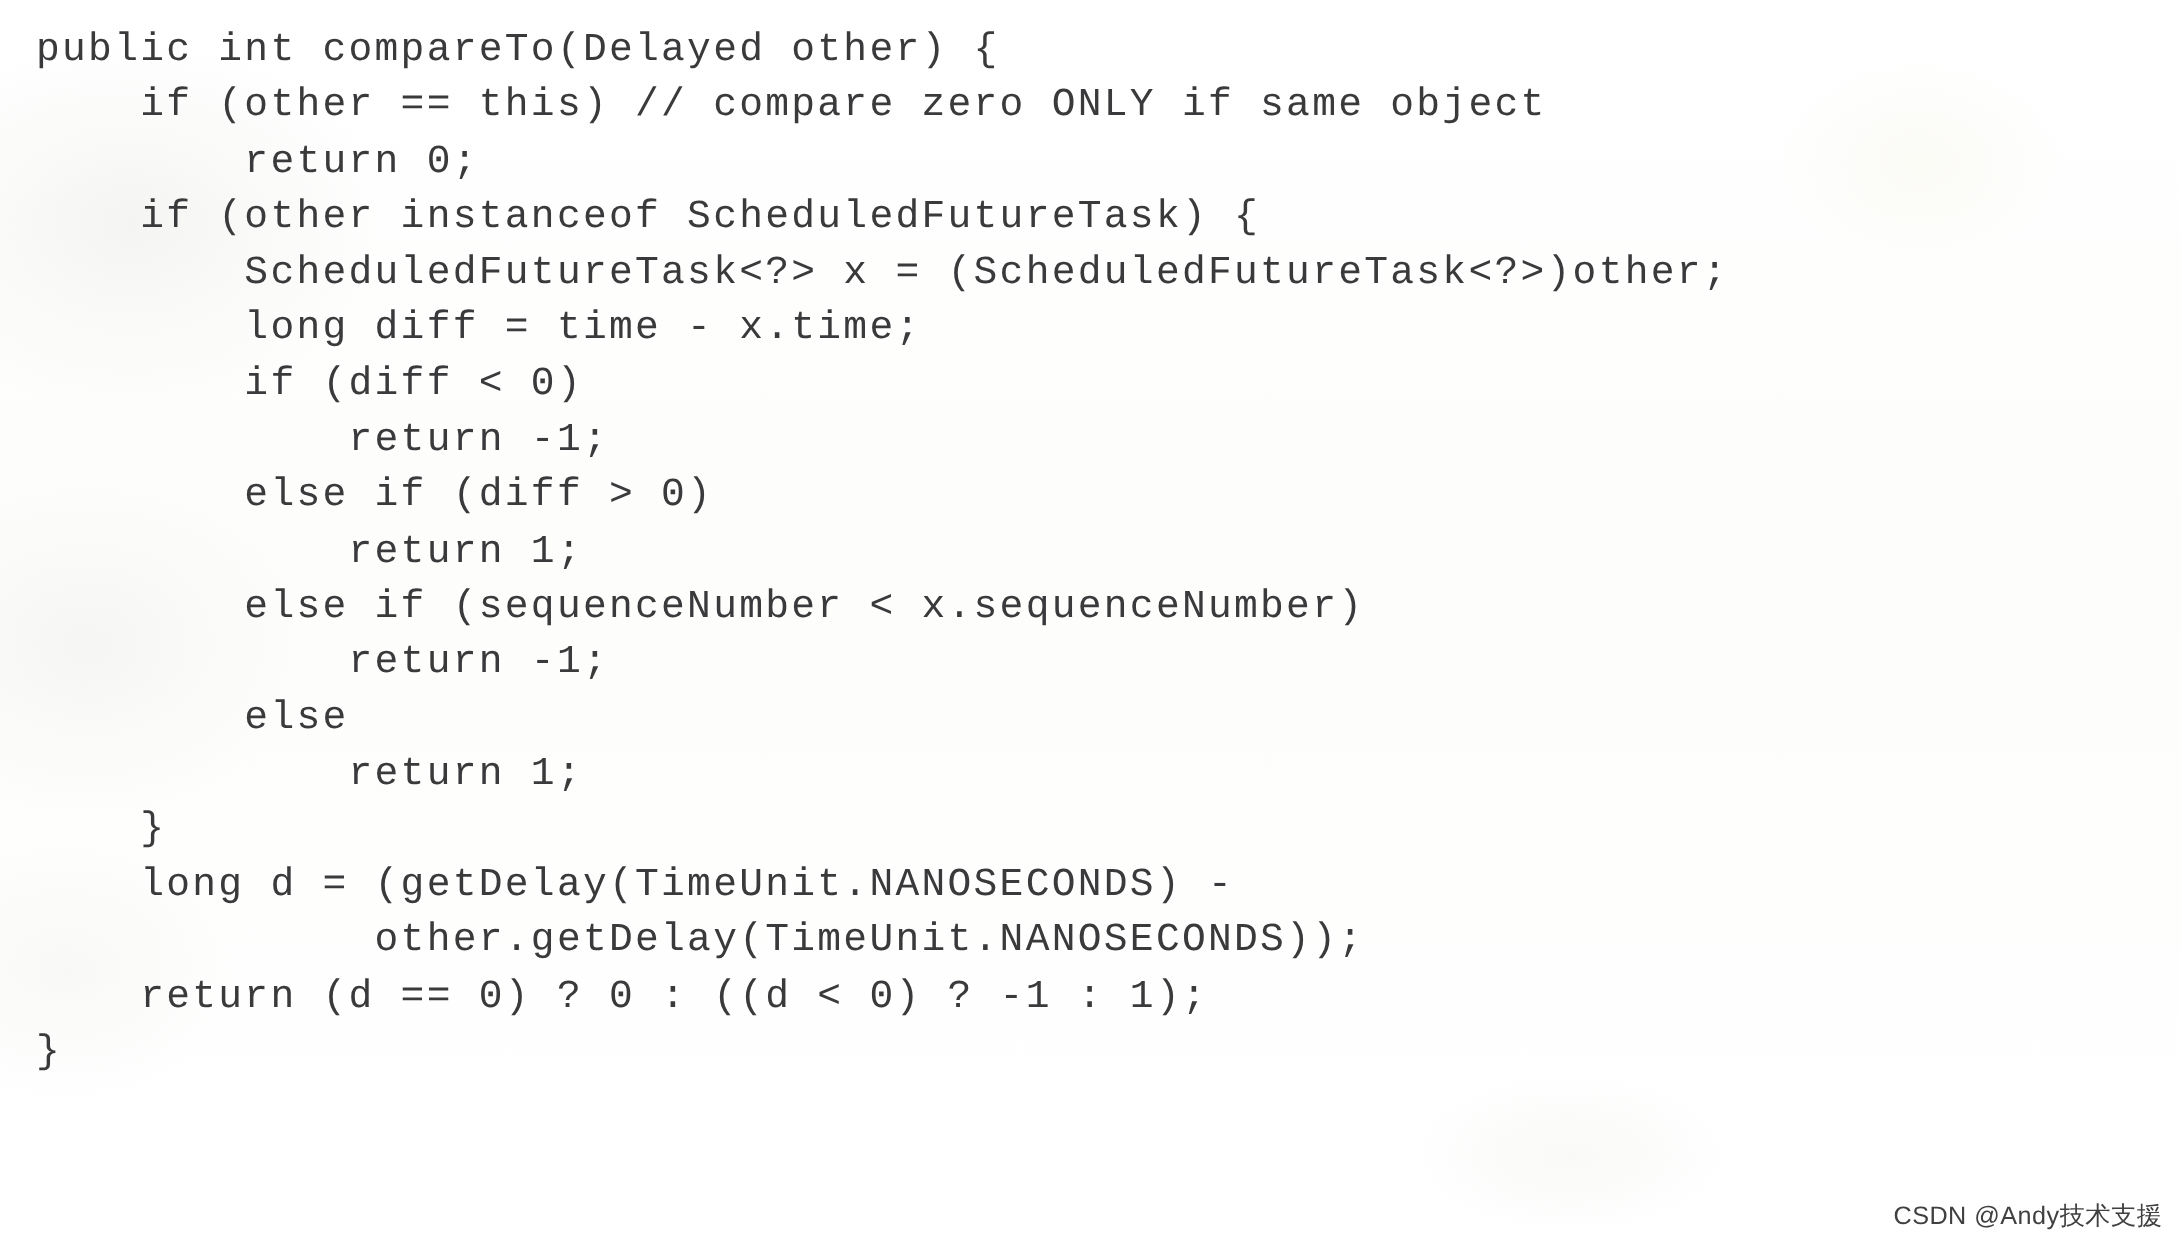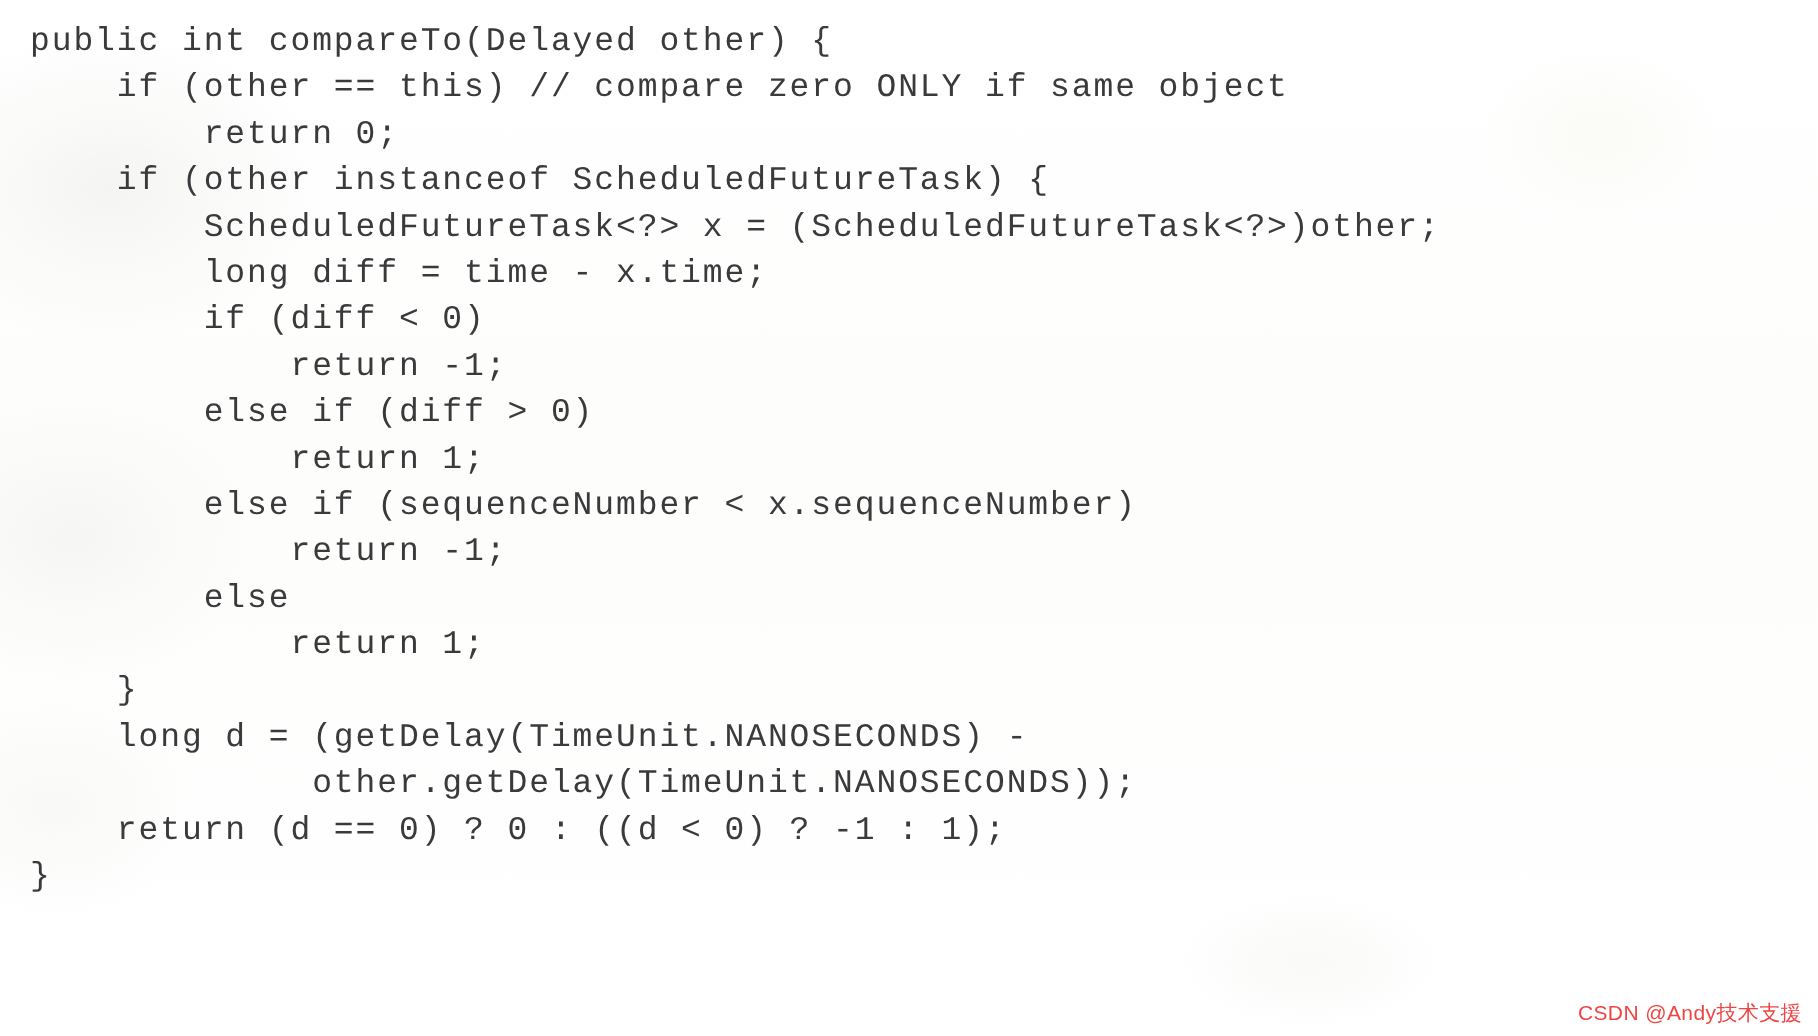--- a/index.html
+++ b/index.html
@@ -64,21 +64,21 @@
   #code-listing .code-line:first-child {
     margin-top: 7px;
   }
 
   #watermark {
     position: absolute;
     right: 16px;
     bottom: 9px;
     font-family: "Liberation Sans", "DejaVu Sans", sans-serif;
     font-size: 21px;
-    color: #ef4444;
+    color: #404040;
     letter-spacing: 0.4px;
     white-space: nowrap;
     user-select: none;
   }
 </style>
 </head>
 <body>
 
 <div id="page">
   <div id="paper-noise"></div>

